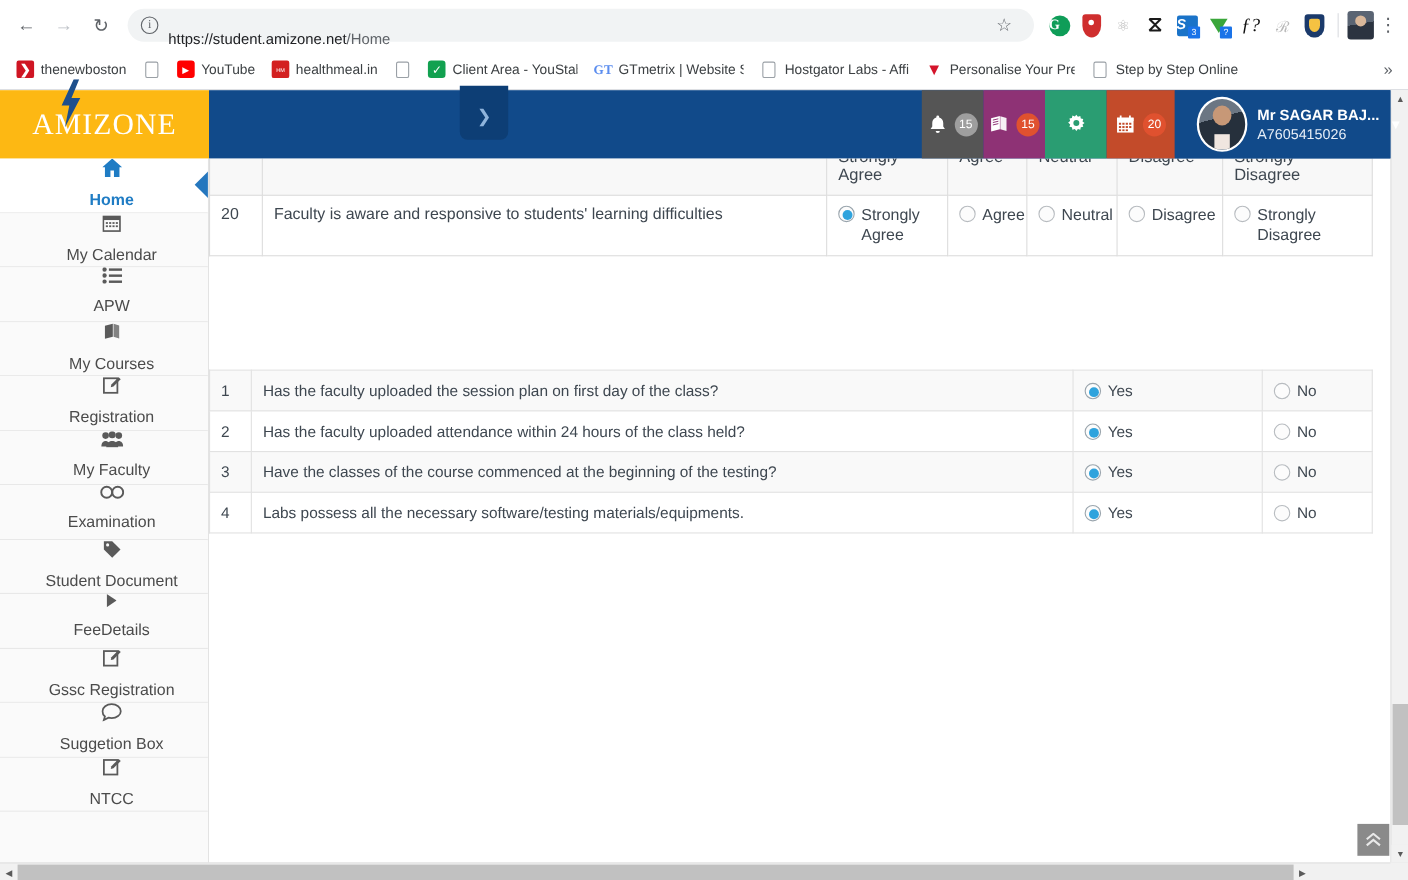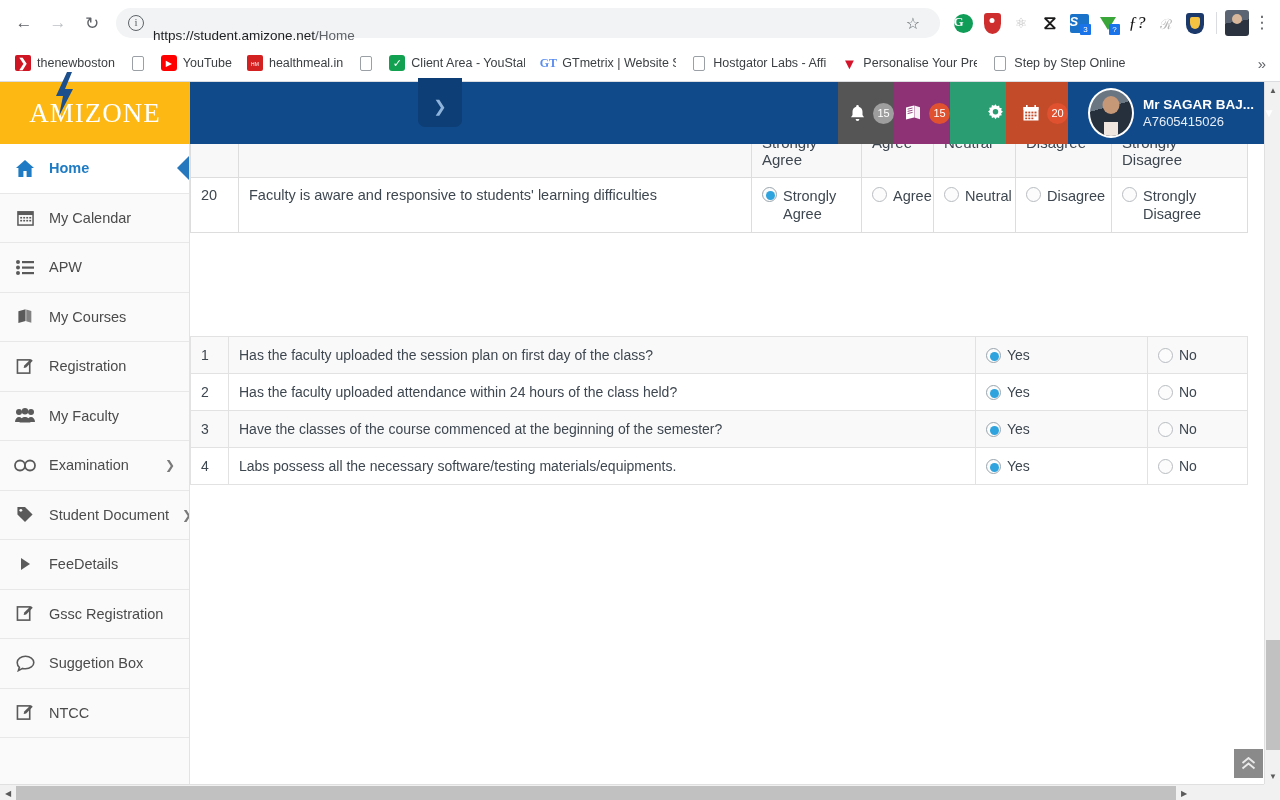--- a/index.html
+++ b/index.html
@@ -102,21 +102,21 @@
            background: #fdb813; display: flex; align-items: center; justify-content: center; }
   .brand-text { font-family: "Liberation Serif", serif; font-size: 27px; color: #fff;
                 letter-spacing: 1px; position: relative; }
   .bolt { position: absolute; left: 53px; top: -10px; width: 22px; height: 44px; }
   #nav-blue { position: absolute; left: 190px; top: 0; width: 1074px; height: 62px; background: #114a8a; }
   #nav-collapse { position: absolute; left: 418px; top: -4px; width: 44px; height: 49px;
                   background: #0d3e75; border-radius: 0 0 7px 7px;
                   display: flex; align-items: flex-end; justify-content: center;
                   padding-bottom: 11px; color: #8fb4dc; font-size: 16px; }
   .nav-tile { position: absolute; top: 0; height: 62px; display: flex; align-items: center;
-              justify-content: flex-end; gap: 7px; color: #fff; }
+              justify-content: center; gap: 7px; color: #fff; }
   .tile-badge { border-radius: 50%; color: #fff; font-size: 11px; min-width: 21px; height: 21px;
                 display: flex; align-items: center; justify-content: center; padding: 0 2px; }
   #tile-notif { left: 838px; width: 56px; background: #555555; }
   #tile-notif .tile-badge { background: #9e9e9e; }
   #tile-course { left: 894px; width: 56px; background: #8e3275; }
   #tile-course .tile-badge { background: #e0512f; }
   #tile-settings { left: 950px; width: 56px; background: #2a9d72; }
   #tile-cal { left: 1006px; width: 62px; background: #c34b2a; }
   #tile-cal .tile-badge { background: #e0512f; }
   #profile { position: absolute; left: 1068px; top: 0; width: 196px; height: 62px;
@@ -133,21 +133,21 @@
   .prof-name { color: #fff; font-size: 13.5px; font-weight: bold; line-height: 17px;
                white-space: nowrap; }
   .prof-id { color: #e6eef7; font-size: 13px; line-height: 17px; }
   #profile-caret { margin-left: auto; margin-right: 14px; color: #fff; font-size: 12px; }
 
   
   #sidebar { position: absolute; left: 0; top: 62px; width: 190px; height: 656px;
              background: #fafafa; border-right: 1px solid #e3e3e3; overflow: hidden; }
   .side-item { height: 49.5px; display: flex; align-items: center; gap: 13px;
                padding-left: 14px; border-bottom: 1px solid #e8e8e8;
-               font-size: 14.5px; color: #4b4b4b; position: relative; background: #fafafa; }
+               font-size: 14.5px; color: #4b4b4b; position: relative; background: #fafafa; flex-direction: column; }
   .side-item.active { background: #ffffff; color: #1f7cc4; font-weight: bold; }
   .side-item.active .pointer { position: absolute; right: -1px; top: 50%;
       transform: translateY(-50%); width: 0; height: 0;
       border-top: 13px solid transparent; border-bottom: 13px solid transparent;
       border-right: 13px solid #2577be; }
   .side-ic { width: 22px; flex: none; display: flex; align-items: center;
              justify-content: center; color: #5a5a5a; font-size: 16px; }
   .side-item.active .side-ic { color: #1f7cc4; }
   .side-caret { margin-left: auto; margin-right: 14px; color: #7a7a7a; font-size: 12px; }
   .side-lbl { white-space: nowrap; }
@@ -642,21 +642,21 @@
               </td>
             <td>
                 <span class="yn-opt">
                   <span class="rad"></span>
                   <span>No</span>
                 </span>
               </td>
           </tr>
           <tr>
             <td>3</td>
-            <td>Have the classes of the course commenced at the beginning of the semester?</td>
+            <td>Have the classes of the course commenced at the beginning of the testing?</td>
             <td>
                 <span class="yn-opt">
                   <span class="rad on"></span>
                   <span>Yes</span>
                 </span>
               </td>
             <td>
                 <span class="yn-opt">
                   <span class="rad"></span>
                   <span>No</span>

